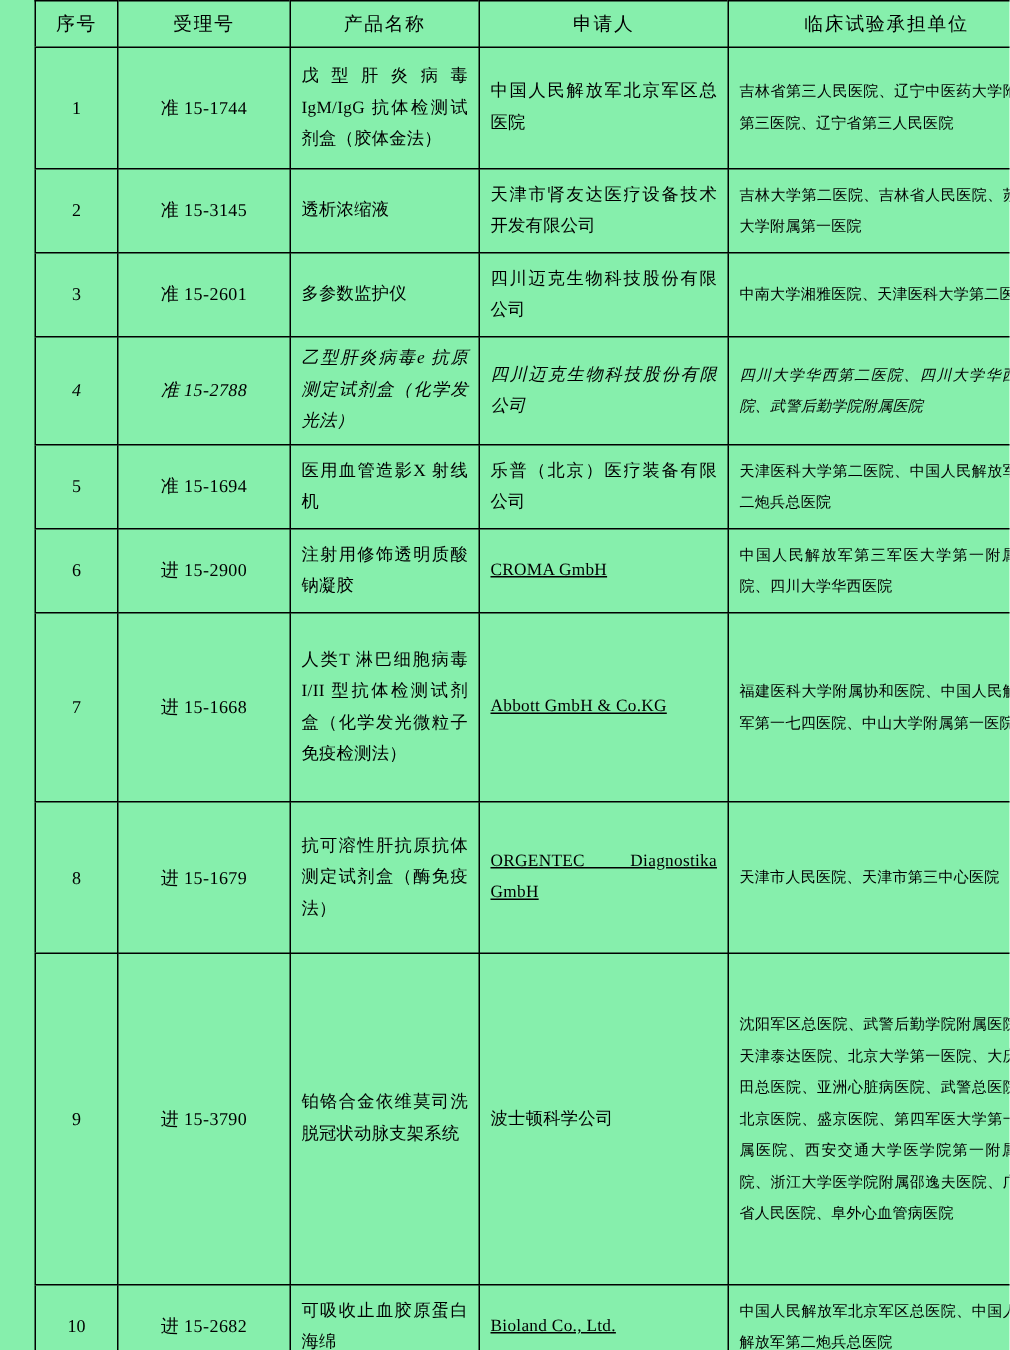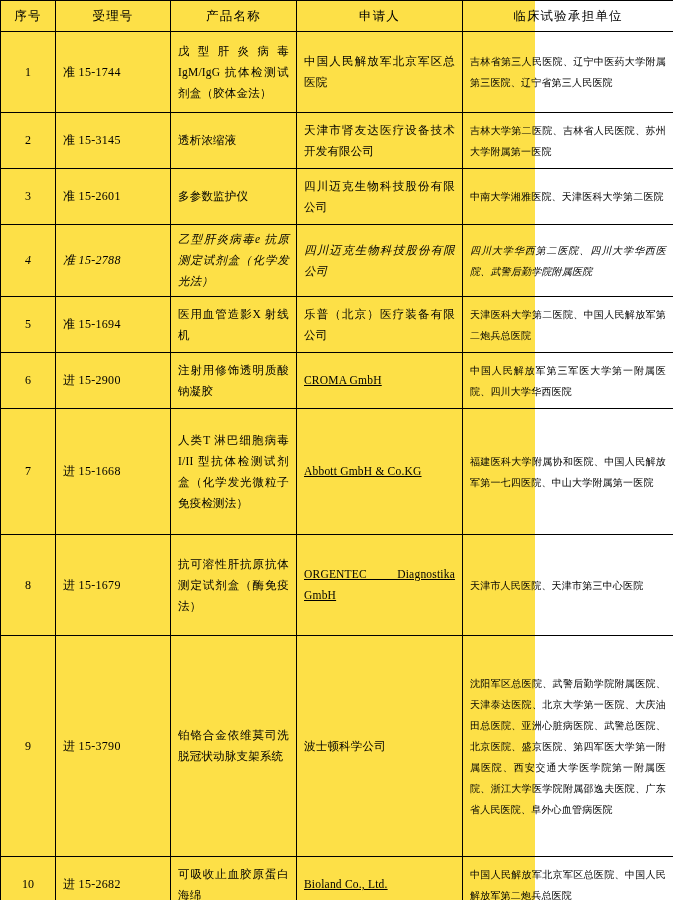--- a/index.html
+++ b/index.html
@@ -8,25 +8,26 @@
     background: #ffffff;
   }
   body {
     width: 673px;
     height: 900px;
     overflow: hidden;
     font-family: "Liberation Serif", "DejaVu Serif", serif;
     color: #000000;
   }
   .page {
-    width: 535px;
+    width: 673px;
     height: 900px;
     position: relative;
-    background: #fde047;
+    background: #86efac;
     box-sizing: border-box;
+    padding-left: 23px;
   }
   table.reg-table {
     border-collapse: collapse;
     width: 673px;
     table-layout: fixed;
     border-top: 1.6px solid #000;
     border-left: 1.6px solid #000;
   }
   table.reg-table col.c-seq    { width: 55px;  }
   table.reg-table col.c-accept { width: 115px; }
@@ -54,20 +55,21 @@
     padding: 4px 7px;
     line-height: 21px;
     letter-spacing: 0.2px;
   }
   .cell-seq {
     text-align: center;
     font-size: 12px;
     letter-spacing: 0;
   }
   .cell-accept {
+    text-align: center;
     font-size: 12px;
     white-space: nowrap;
     letter-spacing: 0.3px;
   }
   .cell-prod {
     text-align: justify;
     text-align-last: left;
     text-justify: inter-character;
     font-size: 11.5px;
   }

